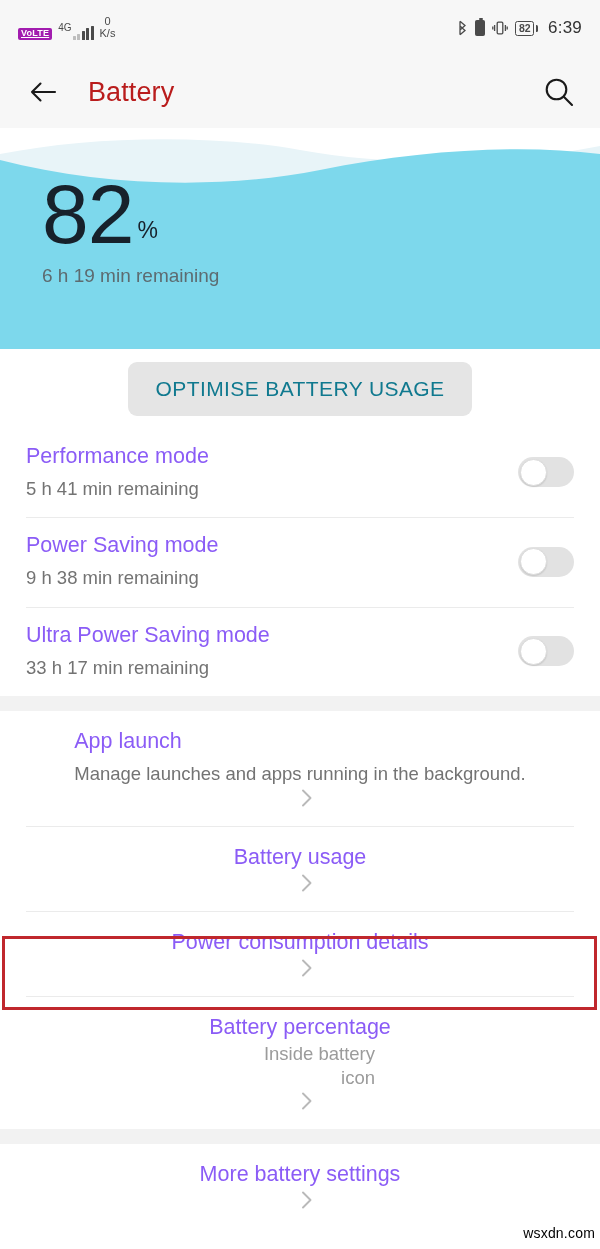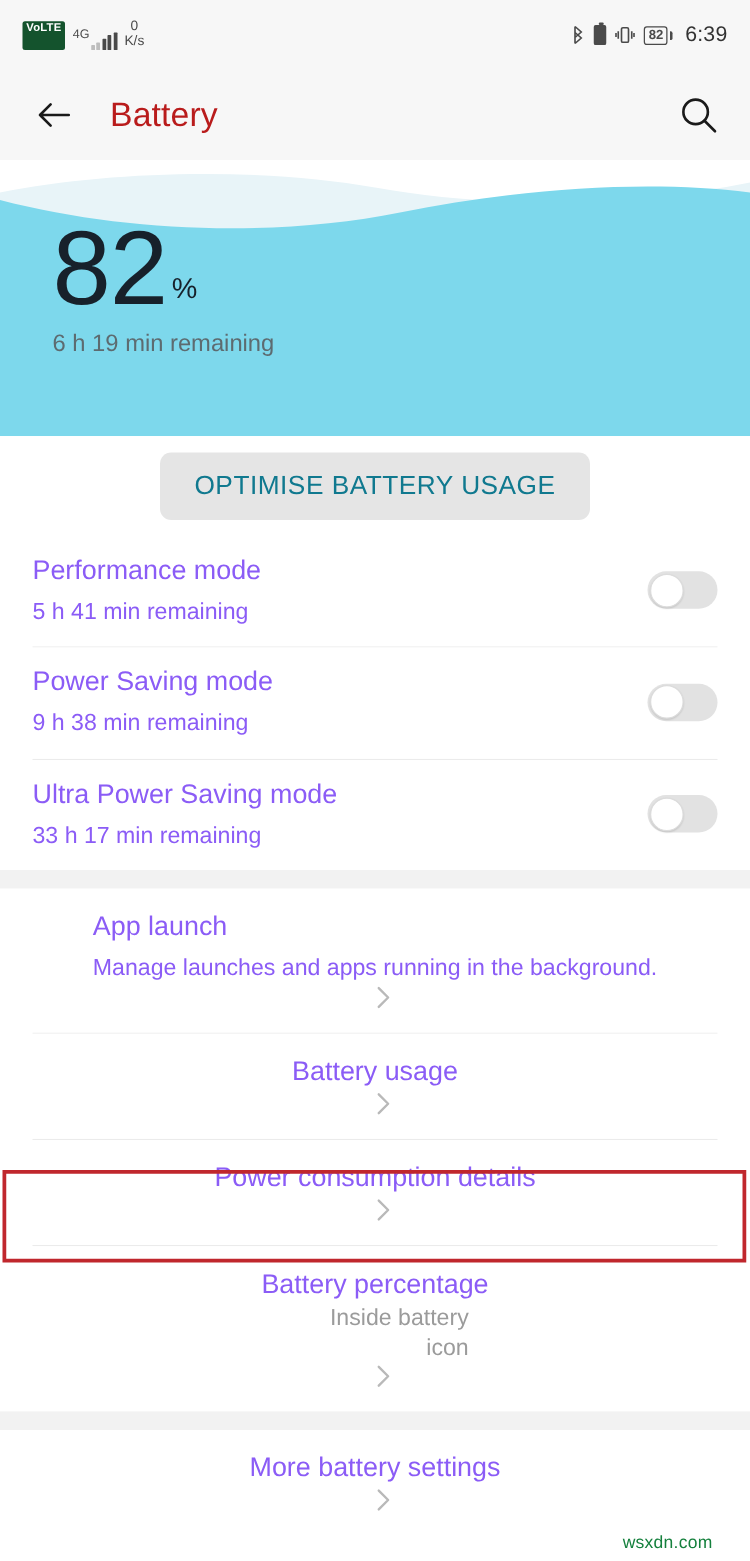--- a/index.html
+++ b/index.html
@@ -14,23 +14,23 @@
 
   
   .statusbar {
     position:relative; height:56px; background:#f7f7f7;
     display:flex; align-items:center; padding:0 18px;
   }
   .sb-left  { display:flex; align-items:flex-end; gap:6px; }
   .sb-right { margin-left:auto; display:flex; align-items:center; gap:7px; }
 
   .volte-badge {
-    font-size:9px; font-weight:bold; color:#ffffff; background:#14532d;
-    border-radius:2px; padding:1px 3px 12px 3px; letter-spacing:.2px;
-    line-height:1.05; display:inline-block;
+    font-size:9px; font-weight:bold; color:#ffffff; background:#a21caf;
+    border-radius:2px; padding:1px 3px 1px 3px; letter-spacing:.2px;
+    line-height:1.05; display:inline-block;text-decoration:underline;
   }
   .net-group { display:flex; align-items:flex-end; gap:1px; }
   .net-label { font-size:10px; color:#4a4a4a; line-height:1; margin-bottom:7px; }
   .bars { display:flex; align-items:flex-end; gap:1.5px; height:14px; }
   .bars i { display:block; width:3px; background:#4a4a4a; border-radius:.5px; }
   .bars i:nth-child(1){ height:4px; background:#bdbdbd; }
   .bars i:nth-child(2){ height:6px; background:#bdbdbd; }
   .bars i:nth-child(3){ height:9px; }
   .bars i:nth-child(4){ height:11.5px; }
   .bars i:nth-child(5){ height:14px; }
@@ -91,21 +91,21 @@
   .gap { height:15px; background:#f2f2f2; }
 
   .row {
     position:relative; display:flex; align-items:center;
     padding:0 26px 0 26px; background:#fff; min-height:54px;
   }
   .row-toggle { padding-top:14px; padding-bottom:16px; }
   .row-nav { padding-top:17px; padding-bottom:17px;flex-direction:column; }
   .row-texts { flex:1 1 auto; min-width:0; }
   .row-title { font-size:21.5px; color:#8b5cf6; line-height:1.3; }
-  .row-sub { font-size:18.5px; color:#8b5cf6; line-height:1.38; margin-top:5px; }
+  .row-sub { font-size:18.5px; color:#737373; line-height:1.38; margin-top:5px; }
   .divider { height:1px; background:#ebebeb; margin:0 26px; }
 
   .toggle {
     flex:none; width:56px; height:30px; border-radius:15px;
     background:#e2e2e2; position:relative; cursor:pointer;
   }
   .toggle .knob {
     position:absolute; top:1.5px; left:1.5px; width:27px; height:27px;
     border-radius:50%; background:#ffffff; border:1px solid #dcdcdc;
     box-shadow:0 1px 1.5px rgba(0,0,0,.12);
@@ -117,22 +117,22 @@
     color:#9b9b9b; line-height:1.3;
   }
 
   
   .hl-box {
     position:absolute; left:2px; top:936px; width:595px; height:74px;
     border:3px solid #c0272d; pointer-events:none; z-index:5;
   }
 
   .watermark {
-    position:absolute; right:30px; bottom:8px;
-    font-size:14px; color:#15803d; letter-spacing:.2px;
+    position:absolute; right:5px; bottom:8px;
+    font-size:14px; color:#000000; letter-spacing:.2px;
   }
 </style>
 </head>
 <body>
 
 <div class="screen">
 
   <div class="statusbar">
     <div class="sb-left">
       <span class="volte-badge">VoLTE</span>

